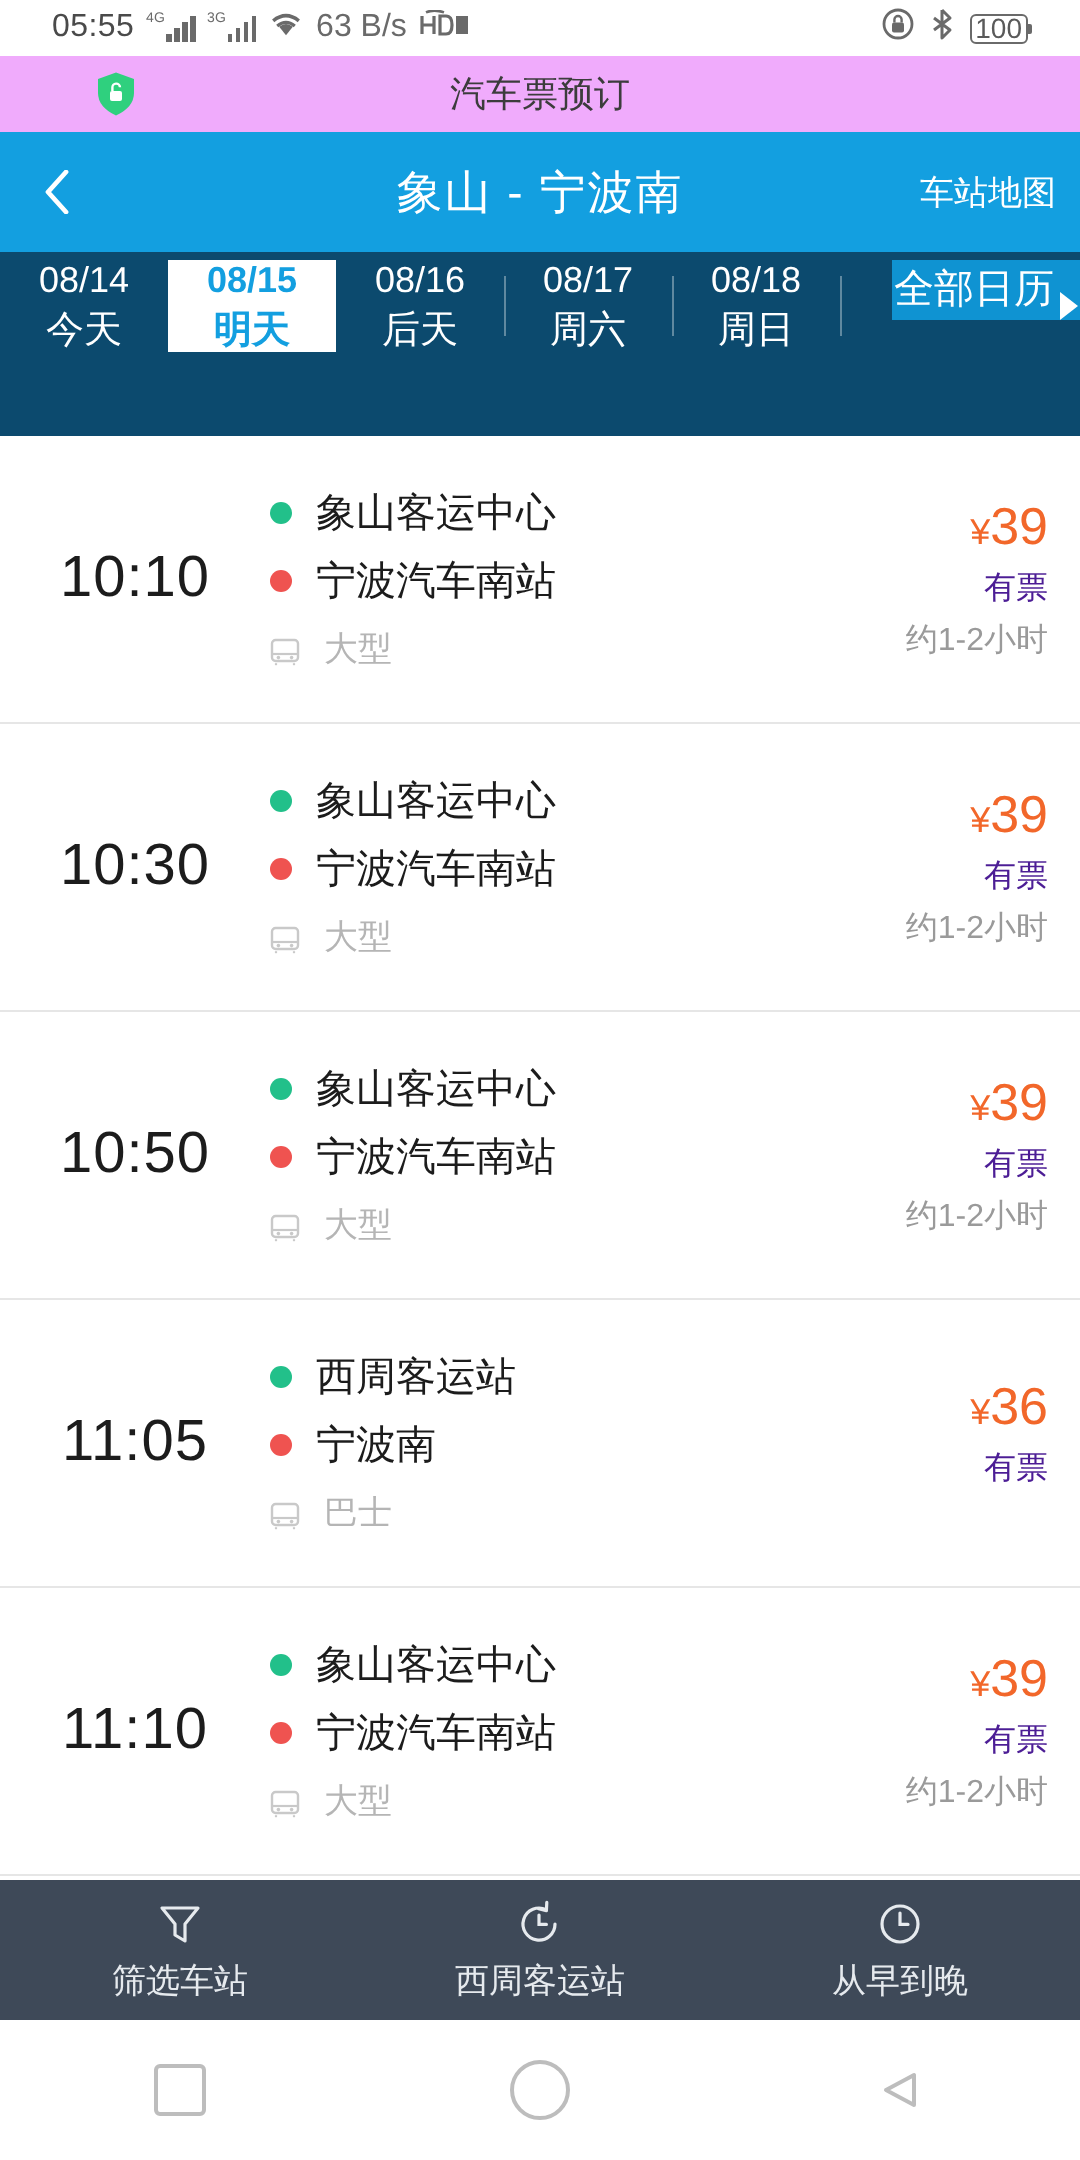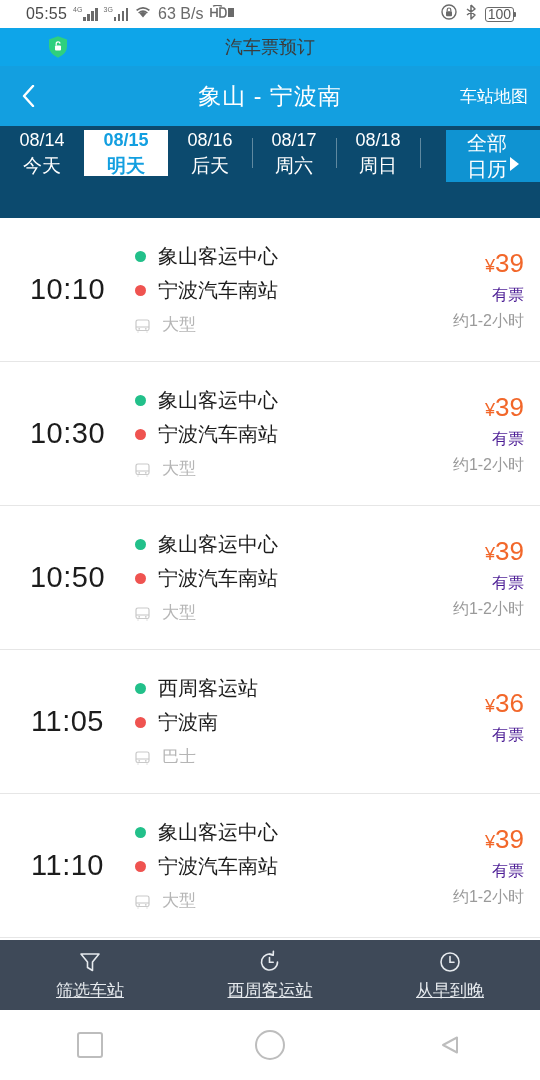--- a/index.html
+++ b/index.html
@@ -93,21 +93,21 @@
     top: 4px;
     width: 2px;
     height: 5px;
     background: #6a6a6a;
     border-radius: 0 1px 1px 0;
   }
 
   
   .apptitle {
     height: 38px;
-    background: #0ea5e9;
+    background: #f0abfc;
     display: flex;
     align-items: center;
     position: relative;
   }
   .shield {
     position: absolute;
     left: 48px;
     top: 50%;
     transform: translateY(-50%);
     width: 20px;
@@ -209,21 +209,21 @@
     background: #0f93d2;
     display: flex;
     align-items: center;
     justify-content: center;
     color: #ffffff;
     position: relative;
     gap: 2px;
   }
   .calendar-btn .cal-lines {
     display: flex;
-    flex-direction: column;
+    flex-direction: row;
     align-items: center;
     line-height: 26px;
     font-size: 20px;
   }
   .cal-arrow {
     width: 0; height: 0;
     border-left: 9px solid #ffffff;
     border-top: 7px solid transparent;
     border-bottom: 7px solid transparent;
     margin-top: 16px;
@@ -321,21 +321,21 @@
   }
   .bb-item {
     flex: 1;
     display: flex;
     flex-direction: column;
     align-items: center;
     justify-content: center;
     gap: 4px;
     color: #e6eaee;
   }
-  .bb-item .bb-label { font-size: 17px; text-decoration: underline; }
+  .bb-item .bb-label { font-size: 17px; }
   .bb-icon { width: 26px; height: 26px; }
 
   
   .navbar {
     position: absolute;
     left: 0; right: 0;
     bottom: 0;
     height: 70px;
     background: #ffffff;
     display: flex;

